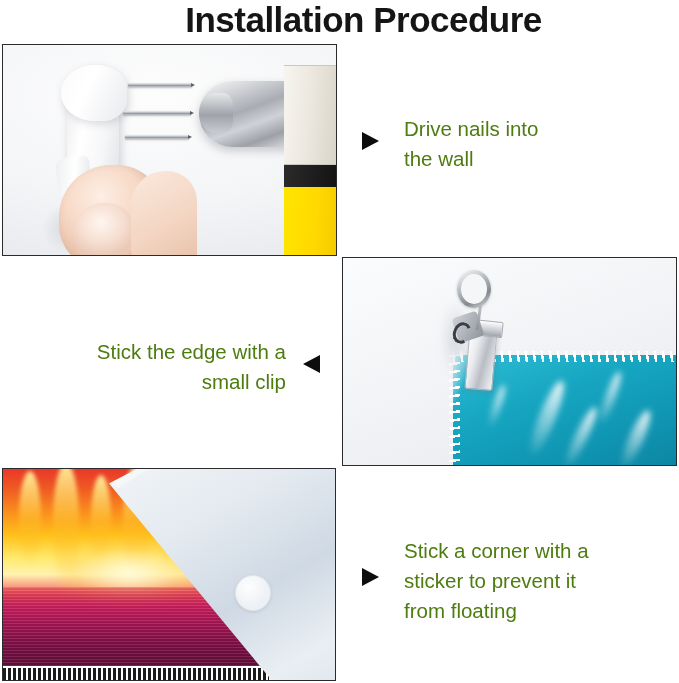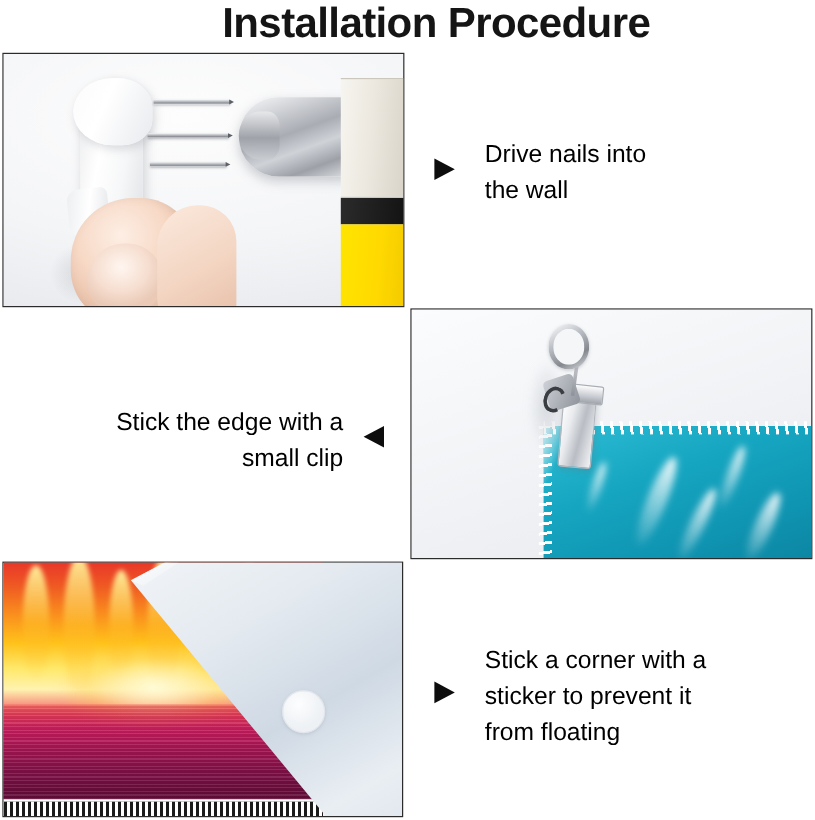--- a/index.html
+++ b/index.html
@@ -35,21 +35,21 @@
   }
   #panel-1 { left:2px;   top:44px;  width:335px; height:212px; }
   #panel-2 { left:342px; top:257px; width:335px; height:209px; }
   #panel-3 { left:2px;   top:468px; width:334px; height:213px; }
 
   
   .caption {
     position:absolute;
     font-size:20.5px;
     line-height:30px;
-    color:#000000;
+    color:#4d7c0f;
     white-space:pre-line;
   }
   #caption-1 { left:404px; top:114px; width:255px; text-align:left; }
   #caption-2 { left:28px;  top:337px; width:258px; text-align:right; }
   #caption-3 { left:404px; top:536px; width:250px; text-align:left; }
 
   
   .arrow { position:absolute; width:0; height:0; }
   .arrow.right {
     border-top:9px solid transparent;

